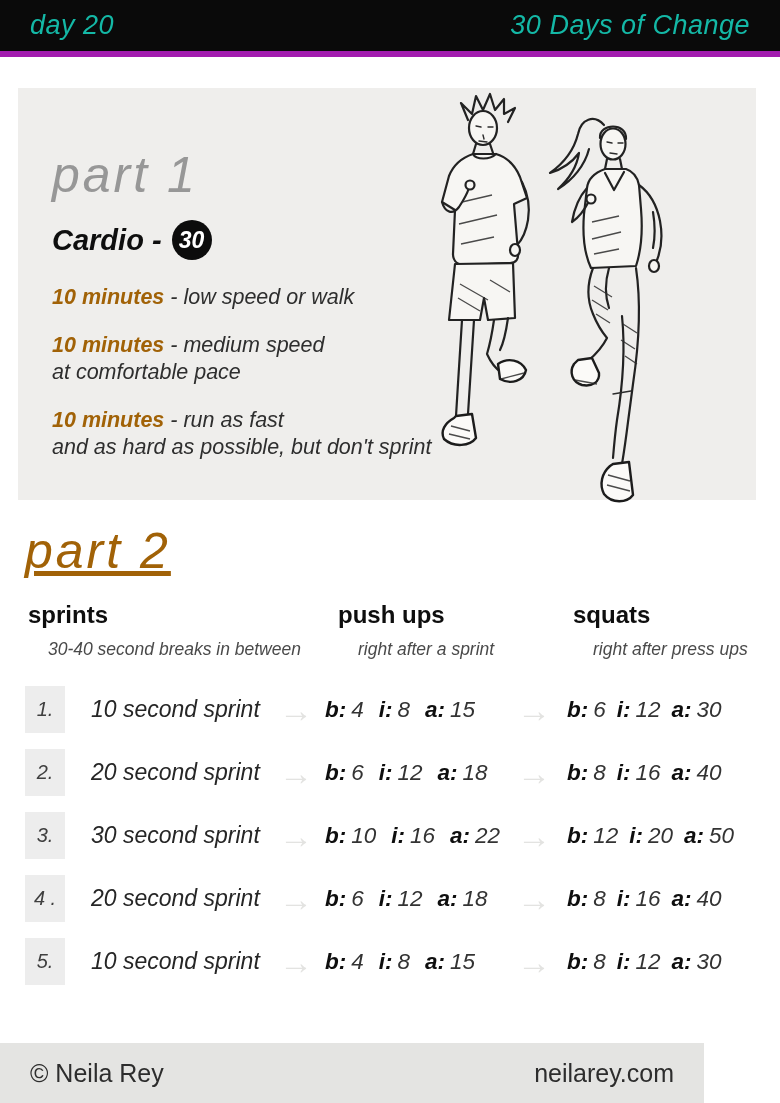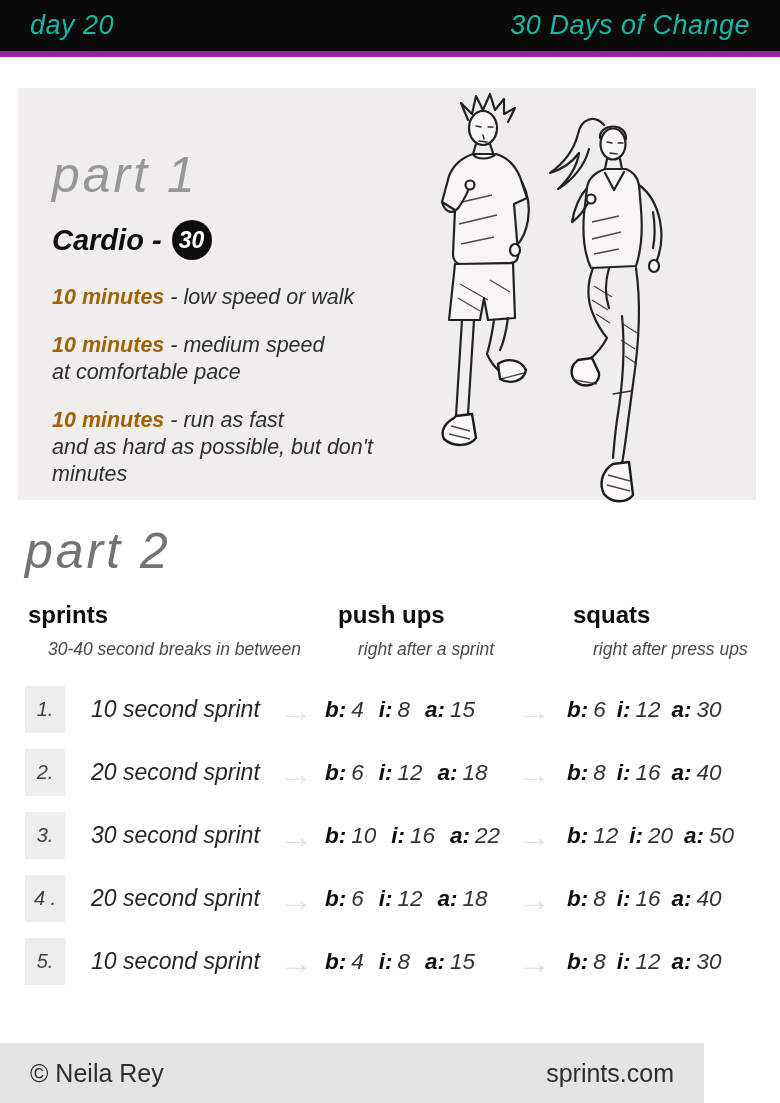--- a/index.html
+++ b/index.html
@@ -26,21 +26,21 @@
   .item b{color:#a16207;}
   .runners{position:absolute;left:408px;top:4px;width:320px;height:418px;}
   .sk{stroke:#222222;stroke-width:2.2;fill:none;stroke-linecap:round;stroke-linejoin:round;}
   .skf{stroke:#222222;stroke-width:2.2;fill:#f7f6f3;stroke-linecap:round;stroke-linejoin:round;}
   .shoe{stroke:#1c1c1c;stroke-width:2.4;fill:#fbfaf8;stroke-linecap:round;stroke-linejoin:round;}
   .hatch{stroke:#2c2c2c;stroke-width:1.3;fill:none;opacity:.85;}
   .thin{stroke:#2c2c2c;stroke-width:1.4;fill:none;stroke-linecap:round;}
 
   
   .p2-title{position:absolute;left:25px;top:522px;font-style:italic;font-weight:300;
-            font-size:50px;color:#737373;letter-spacing:3px;}
+            font-size:50px;color:#a16207;letter-spacing:3px;text-decoration:underline;}
   .colh{position:absolute;top:601px;}
   .colh .t{font-size:24px;font-weight:700;color:#0e0e0e;}
   .colh .s{margin-top:10px;font-size:17.5px;font-style:italic;color:#4a4a4a;margin-left:20px;}
   .colh.c1{left:28px;} .colh.c2{left:338px;} .colh.c3{left:573px;}
 
   .rows{position:absolute;left:25px;top:686px;width:735px;}
   .row{display:flex;align-items:center;height:47px;margin-bottom:16px;}
   .num{flex:0 0 40px;width:40px;height:47px;background:#ededed;display:flex;align-items:center;
        justify-content:center;font-style:italic;font-size:20px;color:#3f3f3f;}
   .sprint{margin-left:26px;width:178px;font-style:italic;font-size:23px;color:#262626;white-space:nowrap;}
@@ -79,21 +79,21 @@
       <div class="items">
         <div class="item">
           <b>10 minutes</b><span> - low speed or walk</span>
         </div>
         <div class="item">
           <b>10 minutes</b><span> - medium speed</span><br>
           <span>at comfortable pace</span>
         </div>
         <div class="item">
           <b>10 minutes</b><span> - run as fast</span><br>
-          <span>and as hard as possible, but don't minutes</span>
+          <span>and as hard as possible, but don't sprint</span>
         </div>
       </div>
     </div>
 
     <svg class="runners" viewBox="0 0 320 418">
       <g>
         <path class="sk" d="M42,28 L35,11 L46,22 L50,4 L57,18 L64,2 L69,18 L78,7 L78,22 L89,16 L82,30"></path>
         <ellipse class="skf" cx="57" cy="36" rx="14" ry="17"></ellipse>
         <path class="thin" d="M50,34 l5,1 M62,35 l5,0 M57,43 l1,4 M53,49 l8,1"></path>
         <path class="sk" d="M50,52 l-3,10 M64,52 l3,9"></path>
@@ -267,16 +267,16 @@
           <span class="v">12</span>
         <span class="k">a:</span>
           <span class="v">30</span>
       </div>
     </div>
 
   </div>
 
   <div class="footer">
     <span>© Neila Rey</span>
-    <span>sprints.com</span>
+    <span>neilarey.com</span>
   </div>
 
 </div>
 
 </body></html>

